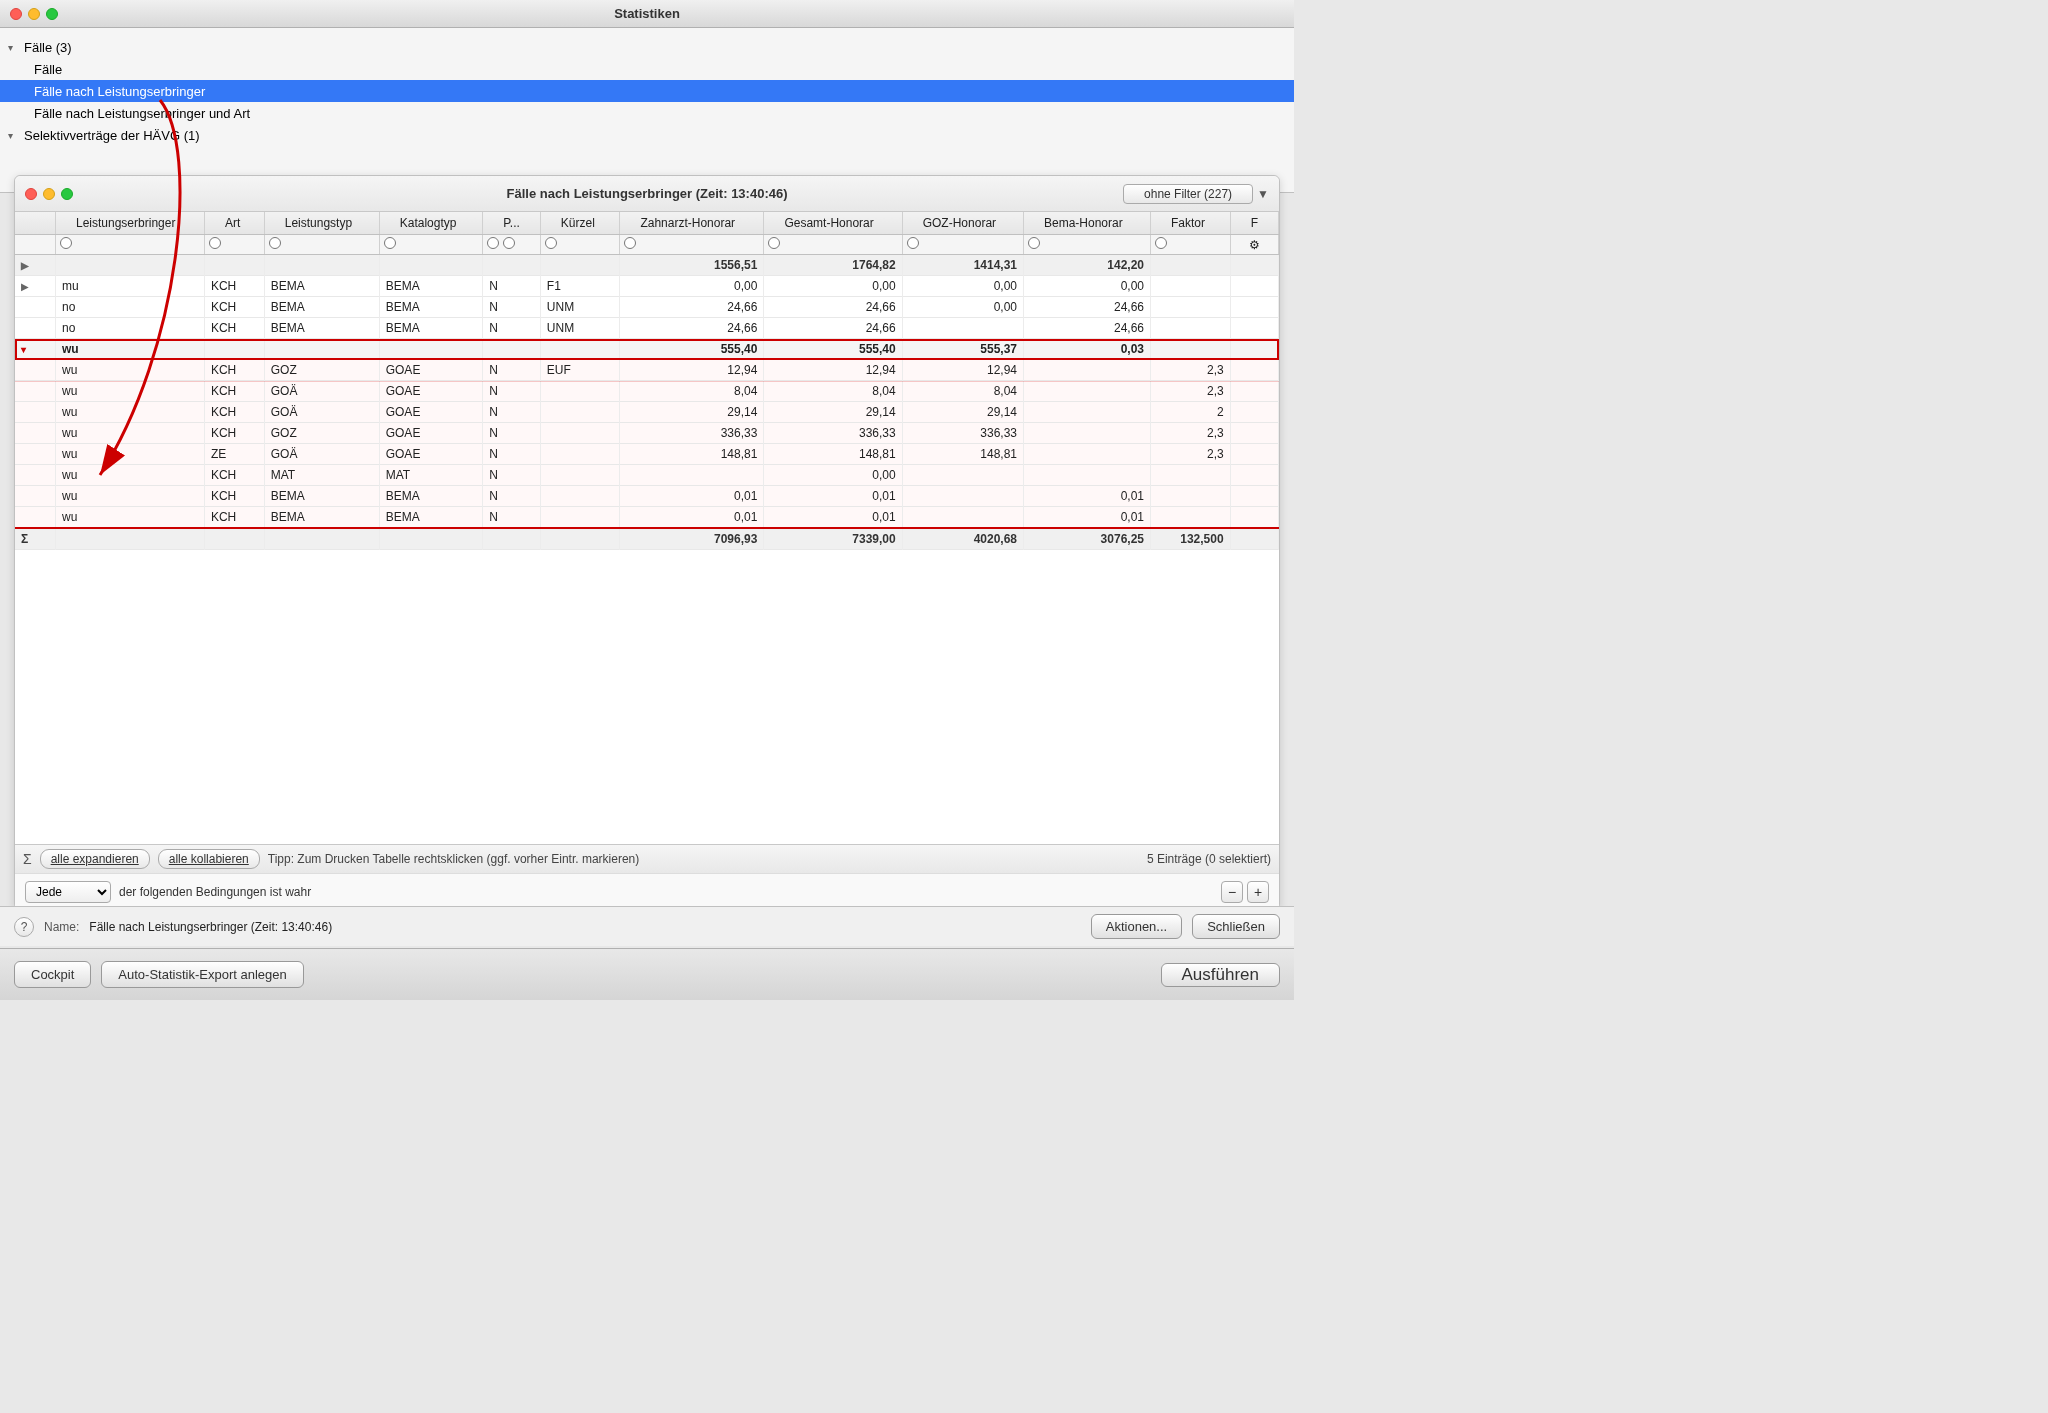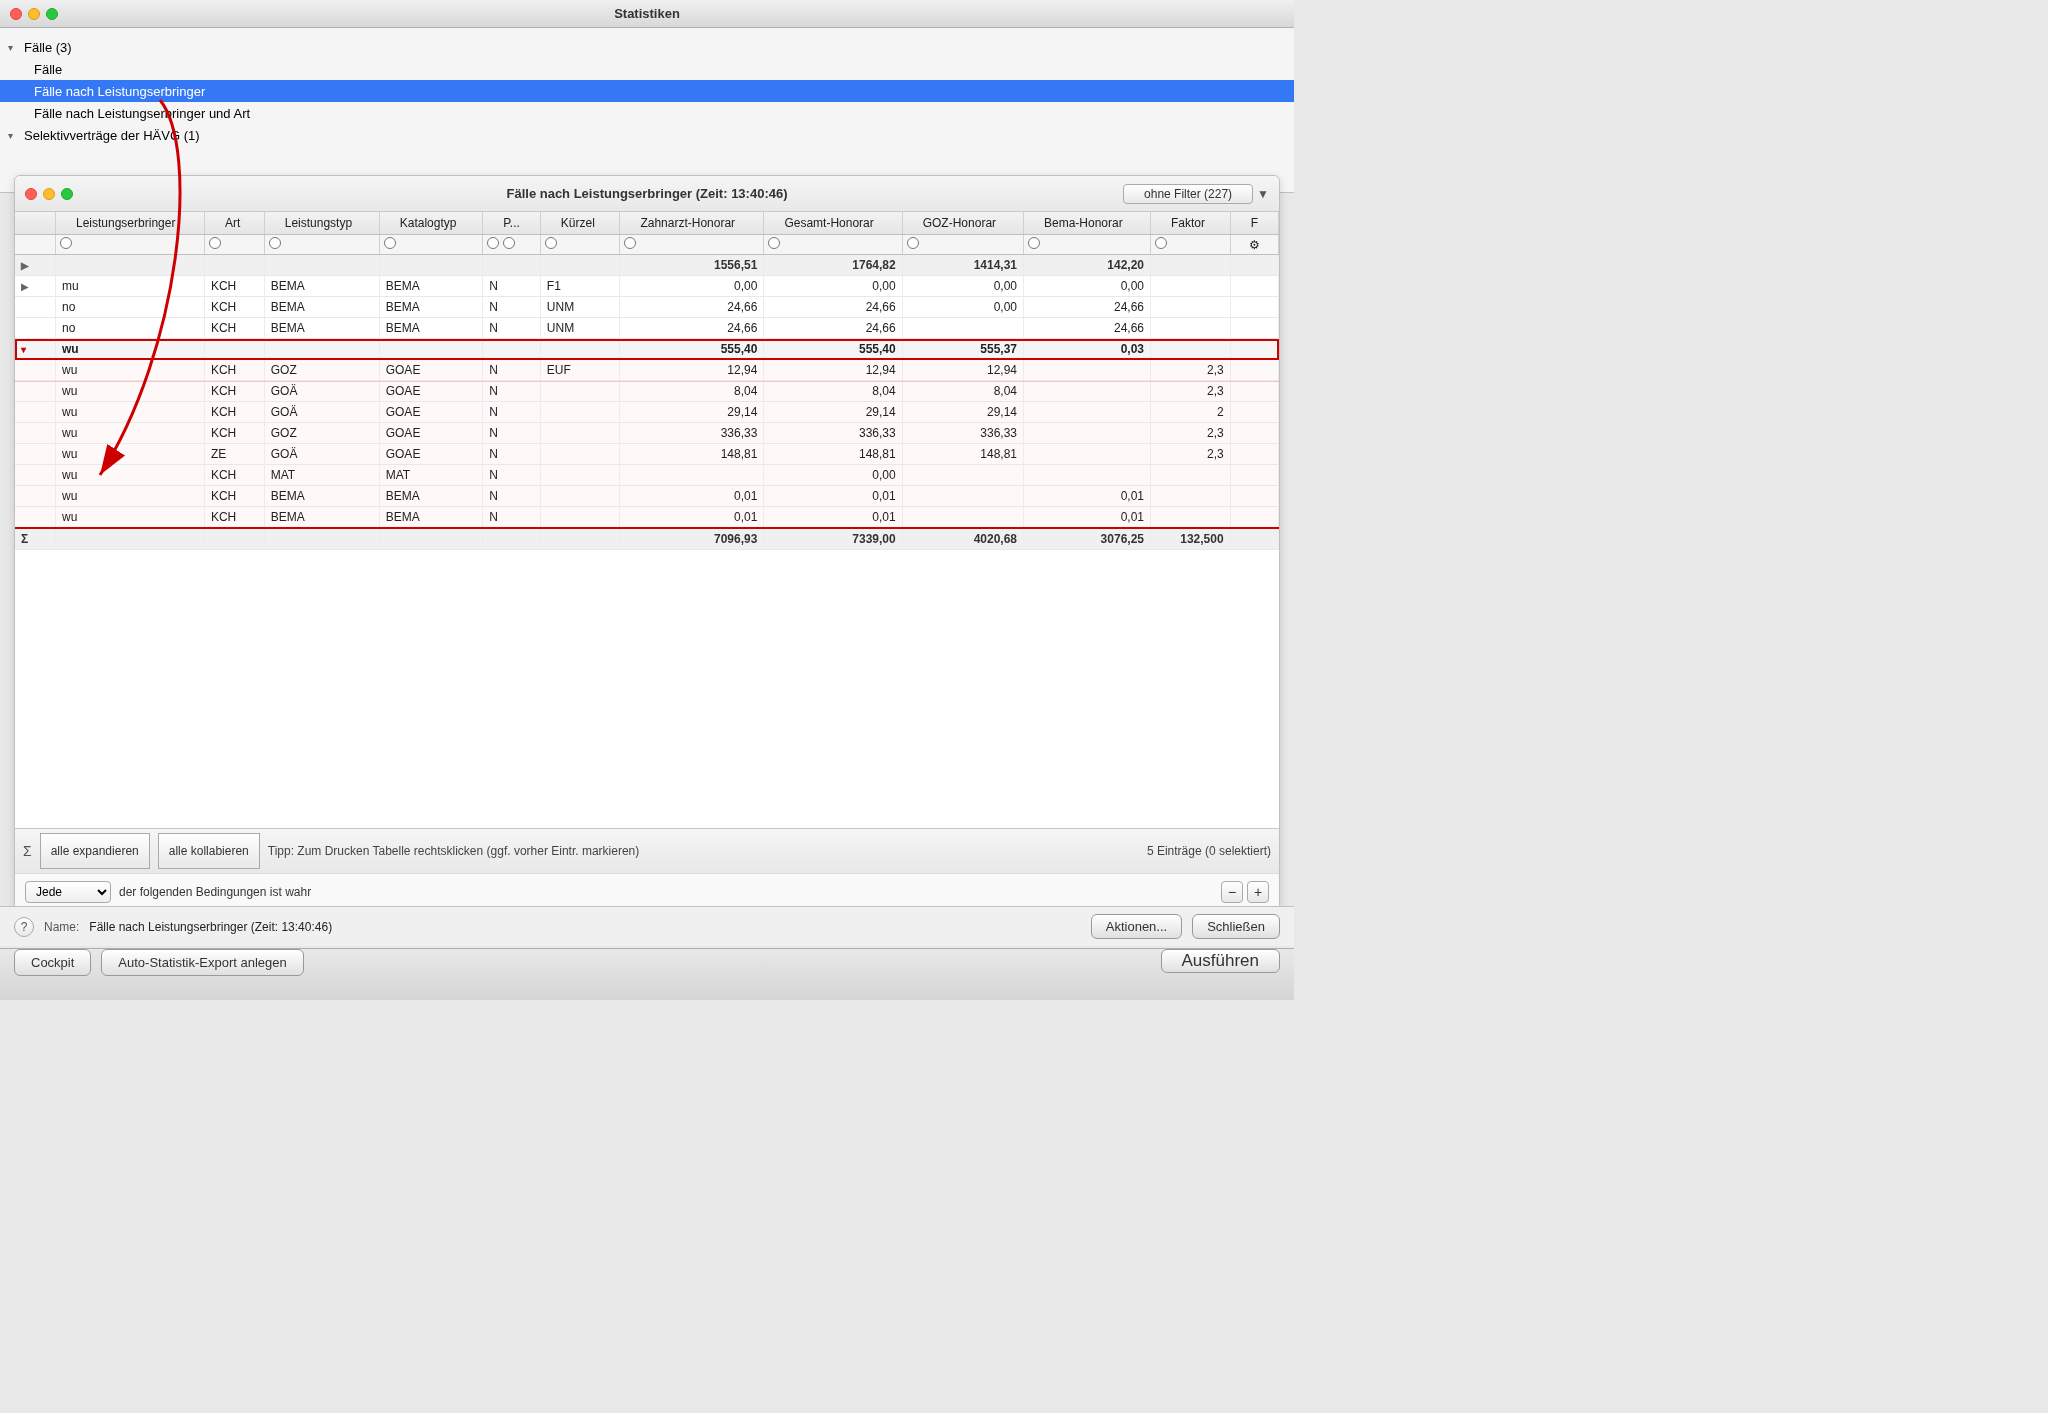--- a/index.html
+++ b/index.html
@@ -169,25 +169,26 @@
       padding: 4px 8px;
       background: linear-gradient(180deg, #f5f5f5 0%, #e8e8e8 100%);
       border-top: 1px solid #c8c8c8;
       gap: 8px;
       min-height: 28px;
     }
     .sigma-icon { font-size: 14px; color: #555; }
     .expand-btn, .collapse-btn {
       background: linear-gradient(180deg, #fff 0%, #e8e8e8 100%);
       border: 1px solid #aaa;
-      border-radius: 0;
-      padding: 10px 10px;
-      font-size: 12px;
-      cursor: pointer;
-      color: #333;
+      border-radius: 9px;
+      padding: 2px 10px;
+      font-size: 12px;
+      cursor: pointer;
+      color: #333;
+      text-decoration: underline;
     }
     .hint-text {
       font-size: 12px;
       color: #444;
       flex: 1;
     }
     .count-text {
       font-size: 12px;
       color: #444;
     }
@@ -236,21 +237,21 @@
     
     .bottom-bar {
       position: absolute;
       bottom: 0;
       left: 0;
       right: 0;
       height: 52px;
       background: linear-gradient(180deg, #e8e8e8 0%, #d5d5d5 100%);
       border-top: 1px solid #b0b0b0;
       display: flex;
-      align-items: flex-start;
+      align-items: center;
       padding: 0 14px;
       gap: 10px;
     }
     .bottom-btn {
       background: linear-gradient(180deg, #fff 0%, #e0e0e0 100%);
       border: 1px solid #999;
       border-radius: 6px;
       padding: 5px 16px;
       font-size: 13px;
       cursor: pointer;

